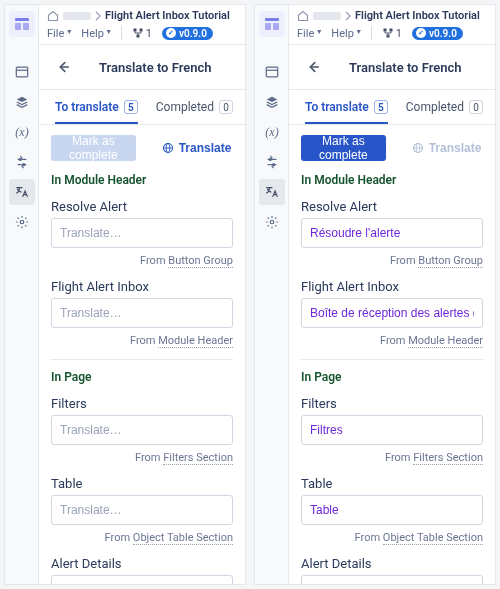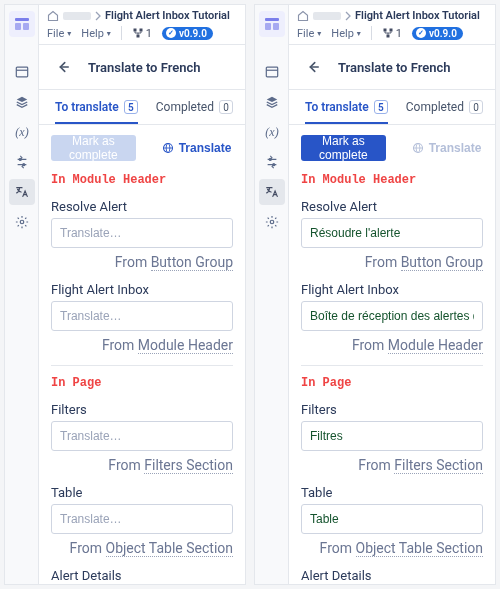--- a/index.html
+++ b/index.html
@@ -61,21 +61,21 @@
   }
   .crumb-strong { font-weight: 600; }
   .menubar {
     display: flex;
     align-items: center;
     gap: 10px;
     font-size: 11px;
     color: #5c6b8a;
     margin-top: 4px;
   }
-  .menu-item { display: flex; align-items: center; gap: 2px; cursor: pointer; }
+  .menu-item { display: flex; align-items: flex-start; gap: 2px; cursor: pointer; }
   .caret { font-size: 8px; margin-left:1px;}
   .divider { width:1px; height:14px; background:#d7dbe3; }
   .orgicon { display:flex; align-items:center; gap:2px; color:#444c63; }
   .version-pill {
     display: inline-flex;
     align-items: center;
     gap: 3px;
     background: #2070e0;
     color: #fff;
     font-size: 10px;
@@ -83,21 +83,21 @@
     padding: 1px 6px 1px 4px;
     border-radius: 8px;
   }
   .version-pill .chk {
     width:10px;height:10px;border-radius:50%;background:#fff;color:#2070e0;
     display:flex;align-items:center;justify-content:center;font-size:7px;font-weight:900;
   }
   .subhead {
     display: flex;
     align-items: center;
-    gap: 13px;
+    gap: 24px;
     padding: 10px 12px;
     border-bottom: 1px solid #e4e7ec;
   }
   .back {
     width: 24px; height: 24px;
     display:flex;align-items:center;justify-content:center;
     border-radius: 4px;
     cursor:pointer;
     color:#47546a;
   }
@@ -151,47 +151,46 @@
   .btn-ghost.disabled { color:#b4bfd9; cursor:default;}
   .globe {
     width:12px;height:12px;display:inline-block;
   }
   .scroll {
     flex:1; overflow-y:auto; padding: 0 12px 12px 12px;
   }
   .group-hd {
     font-weight:600;
     font-size:12px;
-    color:#ef4444;
+    color:#14532d;
     padding: 4px 0 8px 0;
     border-top: 1px solid #e4e7ec;
     margin-top: 2px;
     padding-top: 10px;
-    font-family: Liberation Mono, monospace;
   }
   .group-hd.first { border-top:none; margin-top:0; padding-top:0;}
   .field-label {
     font-size:13px;
     color:#2b3a5a;
     margin-top:4px;
     margin-bottom:4px;
   }
   .input {
     width:100%;
     height:30px;
     border:1px solid #cfd5e1;
     border-radius:3px;
     padding:0 8px;
     font-size:12px;
-    color:#14532d;
+    color:#6d28d9;
   }
   .input::placeholder { color:#9aa3b8; }
   .from {
     text-align:right;
-    font-size:14px;
+    font-size:11px;
     color:#6b7693;
     margin-top:6px;
     margin-bottom:12px;
   }
   .from a {
     color:#6b7693;
     text-decoration: none;
     border-bottom: 1px dotted #9aa3b8;
     cursor:pointer;
   }

